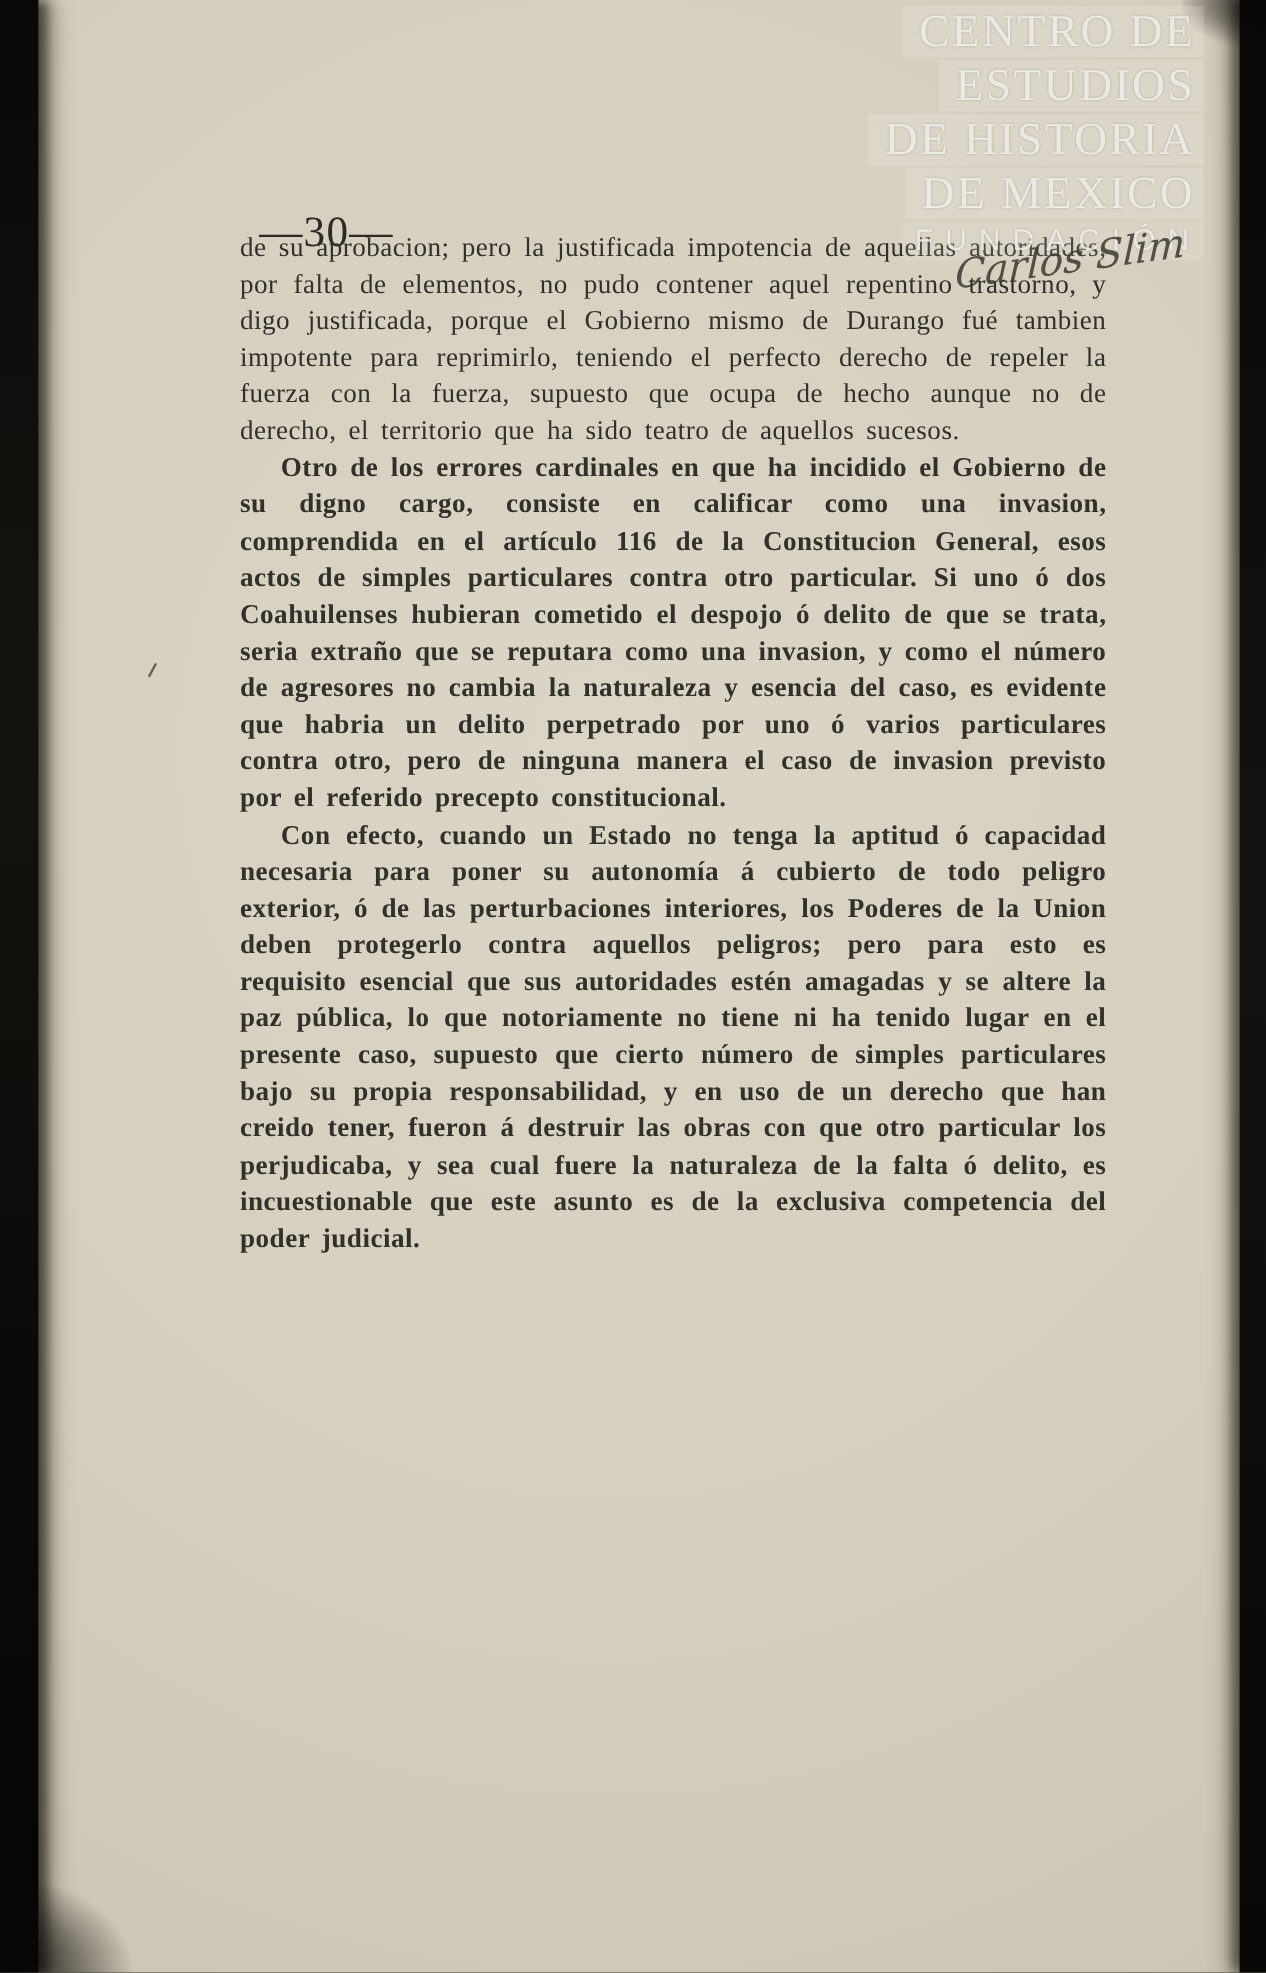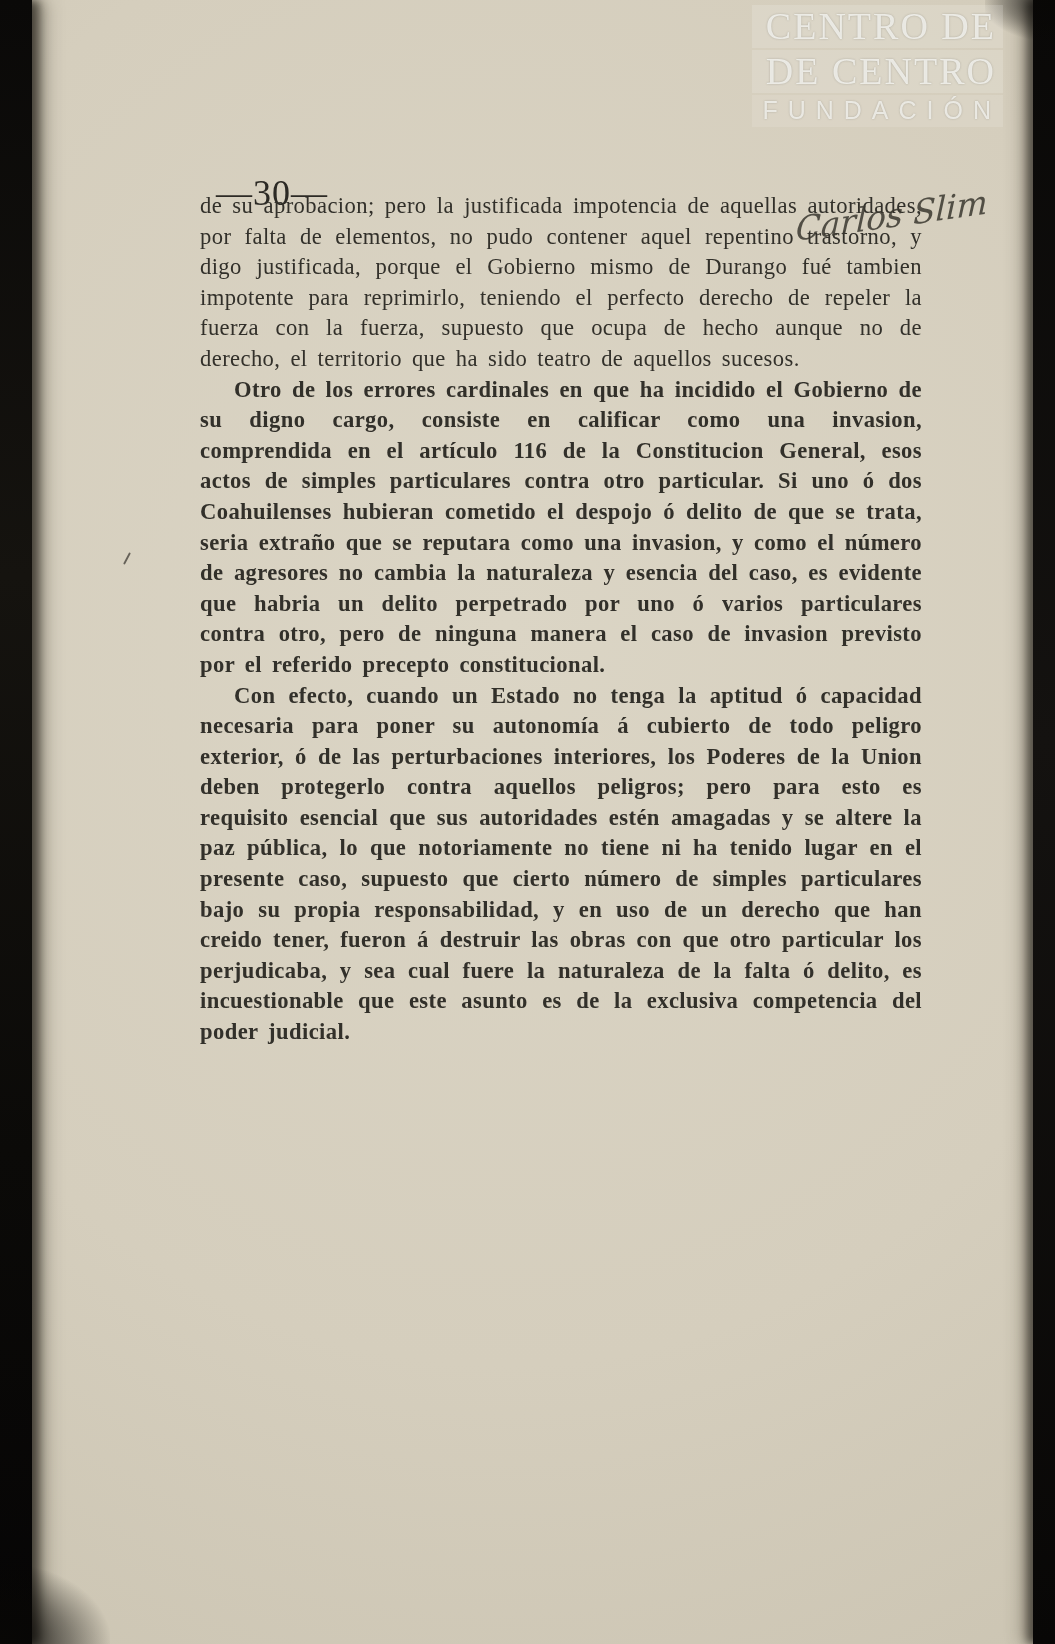--- a/index.html
+++ b/index.html
@@ -113,21 +113,23 @@
 <div class="scan">
 
   <div class="edge edge-left"></div>
   <div class="edge edge-right"></div>
   <div class="corner-bl"></div>
   <div class="corner-tr"></div>
   <div class="pencil-mark"></div>
 
   <div class="watermark">
     <div class="wm-line">CENTRO DE</div>
-    <div class="wm-line">DE CENTRO</div>
+    <div class="wm-line">ESTUDIOS</div>
+    <div class="wm-line">DE HISTORIA</div>
+    <div class="wm-line">DE MEXICO</div>
     <div class="wm-foundation">FUNDACIÓN</div>
   </div>
 
   <div class="page-number">—30—</div>
 
   <div class="signature">Carlos Slim</div>
 
   <div class="text-block">
     <p>de su aprobacion; pero la justificada impotencia de aquellas autoridades, por falta de elementos, no pudo contener aquel repentino trastorno, y digo justificada, porque el Gobierno mismo de Durango fué tambien impotente para reprimirlo, teniendo el perfecto derecho de repeler la fuerza con la fuerza, supuesto que ocupa de hecho aunque no de derecho, el territorio que ha sido teatro de aquellos sucesos.</p>
     <p class="indent">Otro de los errores cardinales en que ha incidido el Gobierno de su digno cargo, consiste en calificar como una invasion, comprendida en el artículo 116 de la Constitucion General, esos actos de simples particulares contra otro particular.  Si uno ó dos Coahuilenses hubieran cometido el despojo ó delito de que se trata, seria extraño que se reputara como una invasion, y como el número de agresores no cambia la naturaleza y esencia del caso, es evidente que habria un delito perpetrado por uno ó varios particulares contra otro, pero de ninguna manera el caso de invasion previsto por el referido precepto constitucional.</p>

